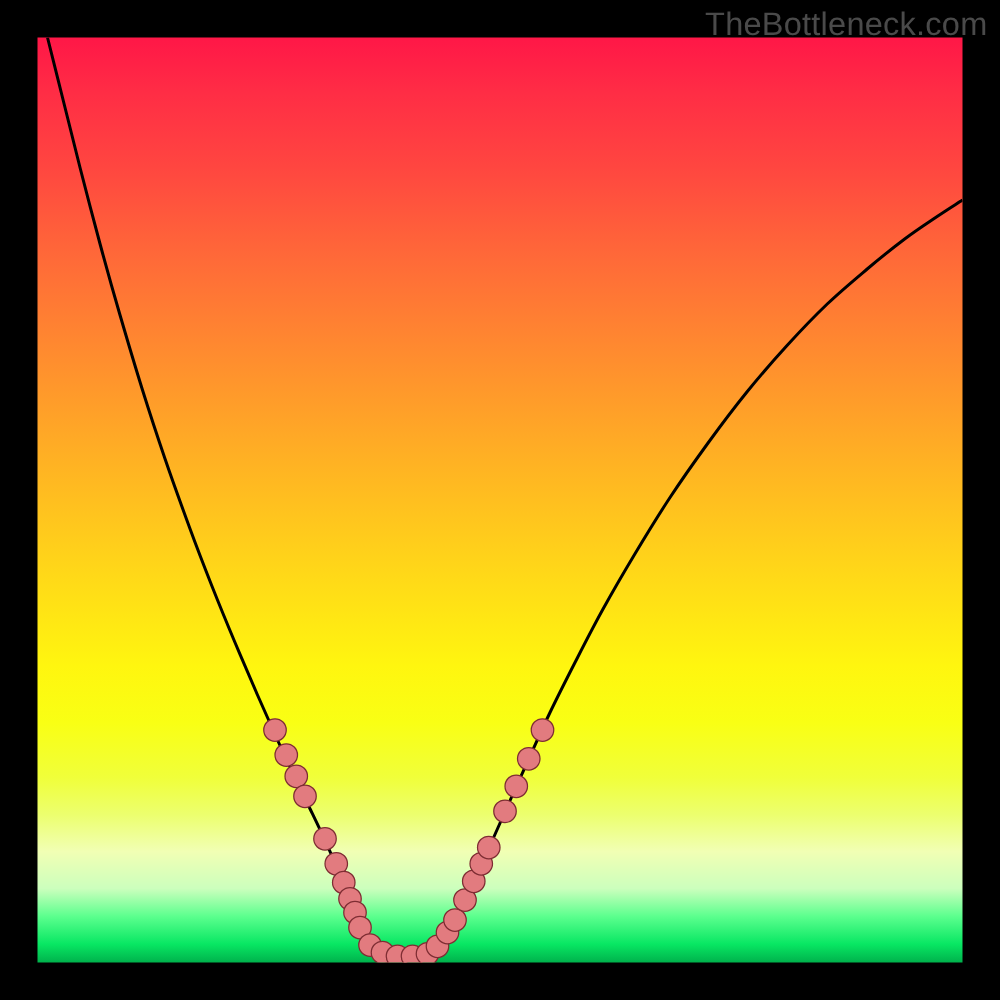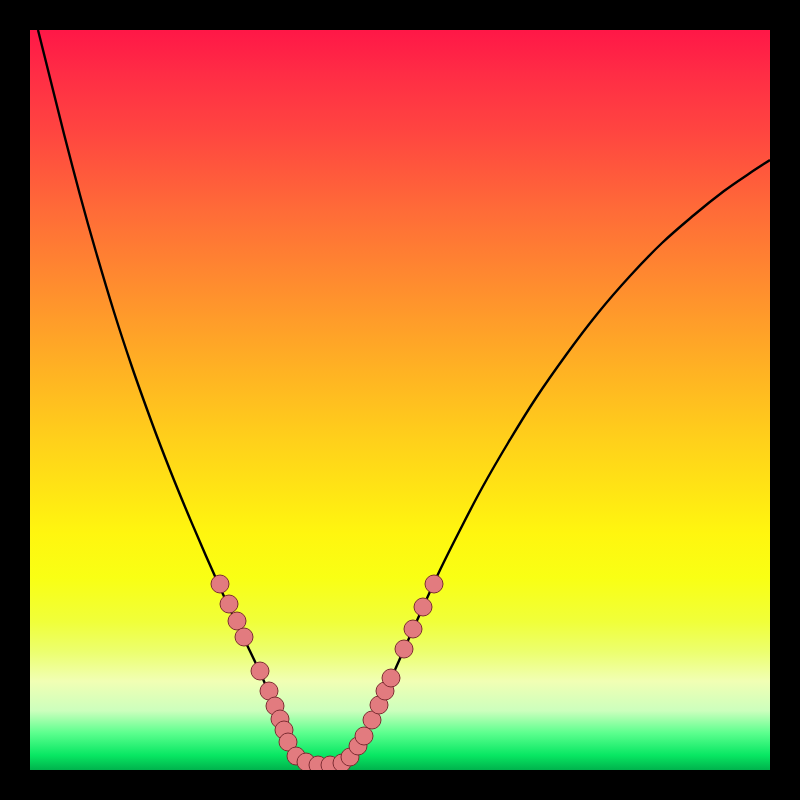--- a/index.html
+++ b/index.html
@@ -95,13 +95,14 @@
           <circle cx="349" cy="675" r="9" fill="#e27b7f" stroke="#7e2d33" stroke-width="1"></circle>
           <circle cx="355" cy="661" r="9" fill="#e27b7f" stroke="#7e2d33" stroke-width="1"></circle>
           <circle cx="361" cy="648" r="9" fill="#e27b7f" stroke="#7e2d33" stroke-width="1"></circle>
           <circle cx="374" cy="619" r="9" fill="#e27b7f" stroke="#7e2d33" stroke-width="1"></circle>
           <circle cx="383" cy="599" r="9" fill="#e27b7f" stroke="#7e2d33" stroke-width="1"></circle>
           <circle cx="393" cy="577" r="9" fill="#e27b7f" stroke="#7e2d33" stroke-width="1"></circle>
           <circle cx="404" cy="554" r="9" fill="#e27b7f" stroke="#7e2d33" stroke-width="1"></circle>
         </g>
     </svg>
   </div>
+  <div class="watermark">TheBottleneck.com</div>
 </div>
 
 </body></html>

